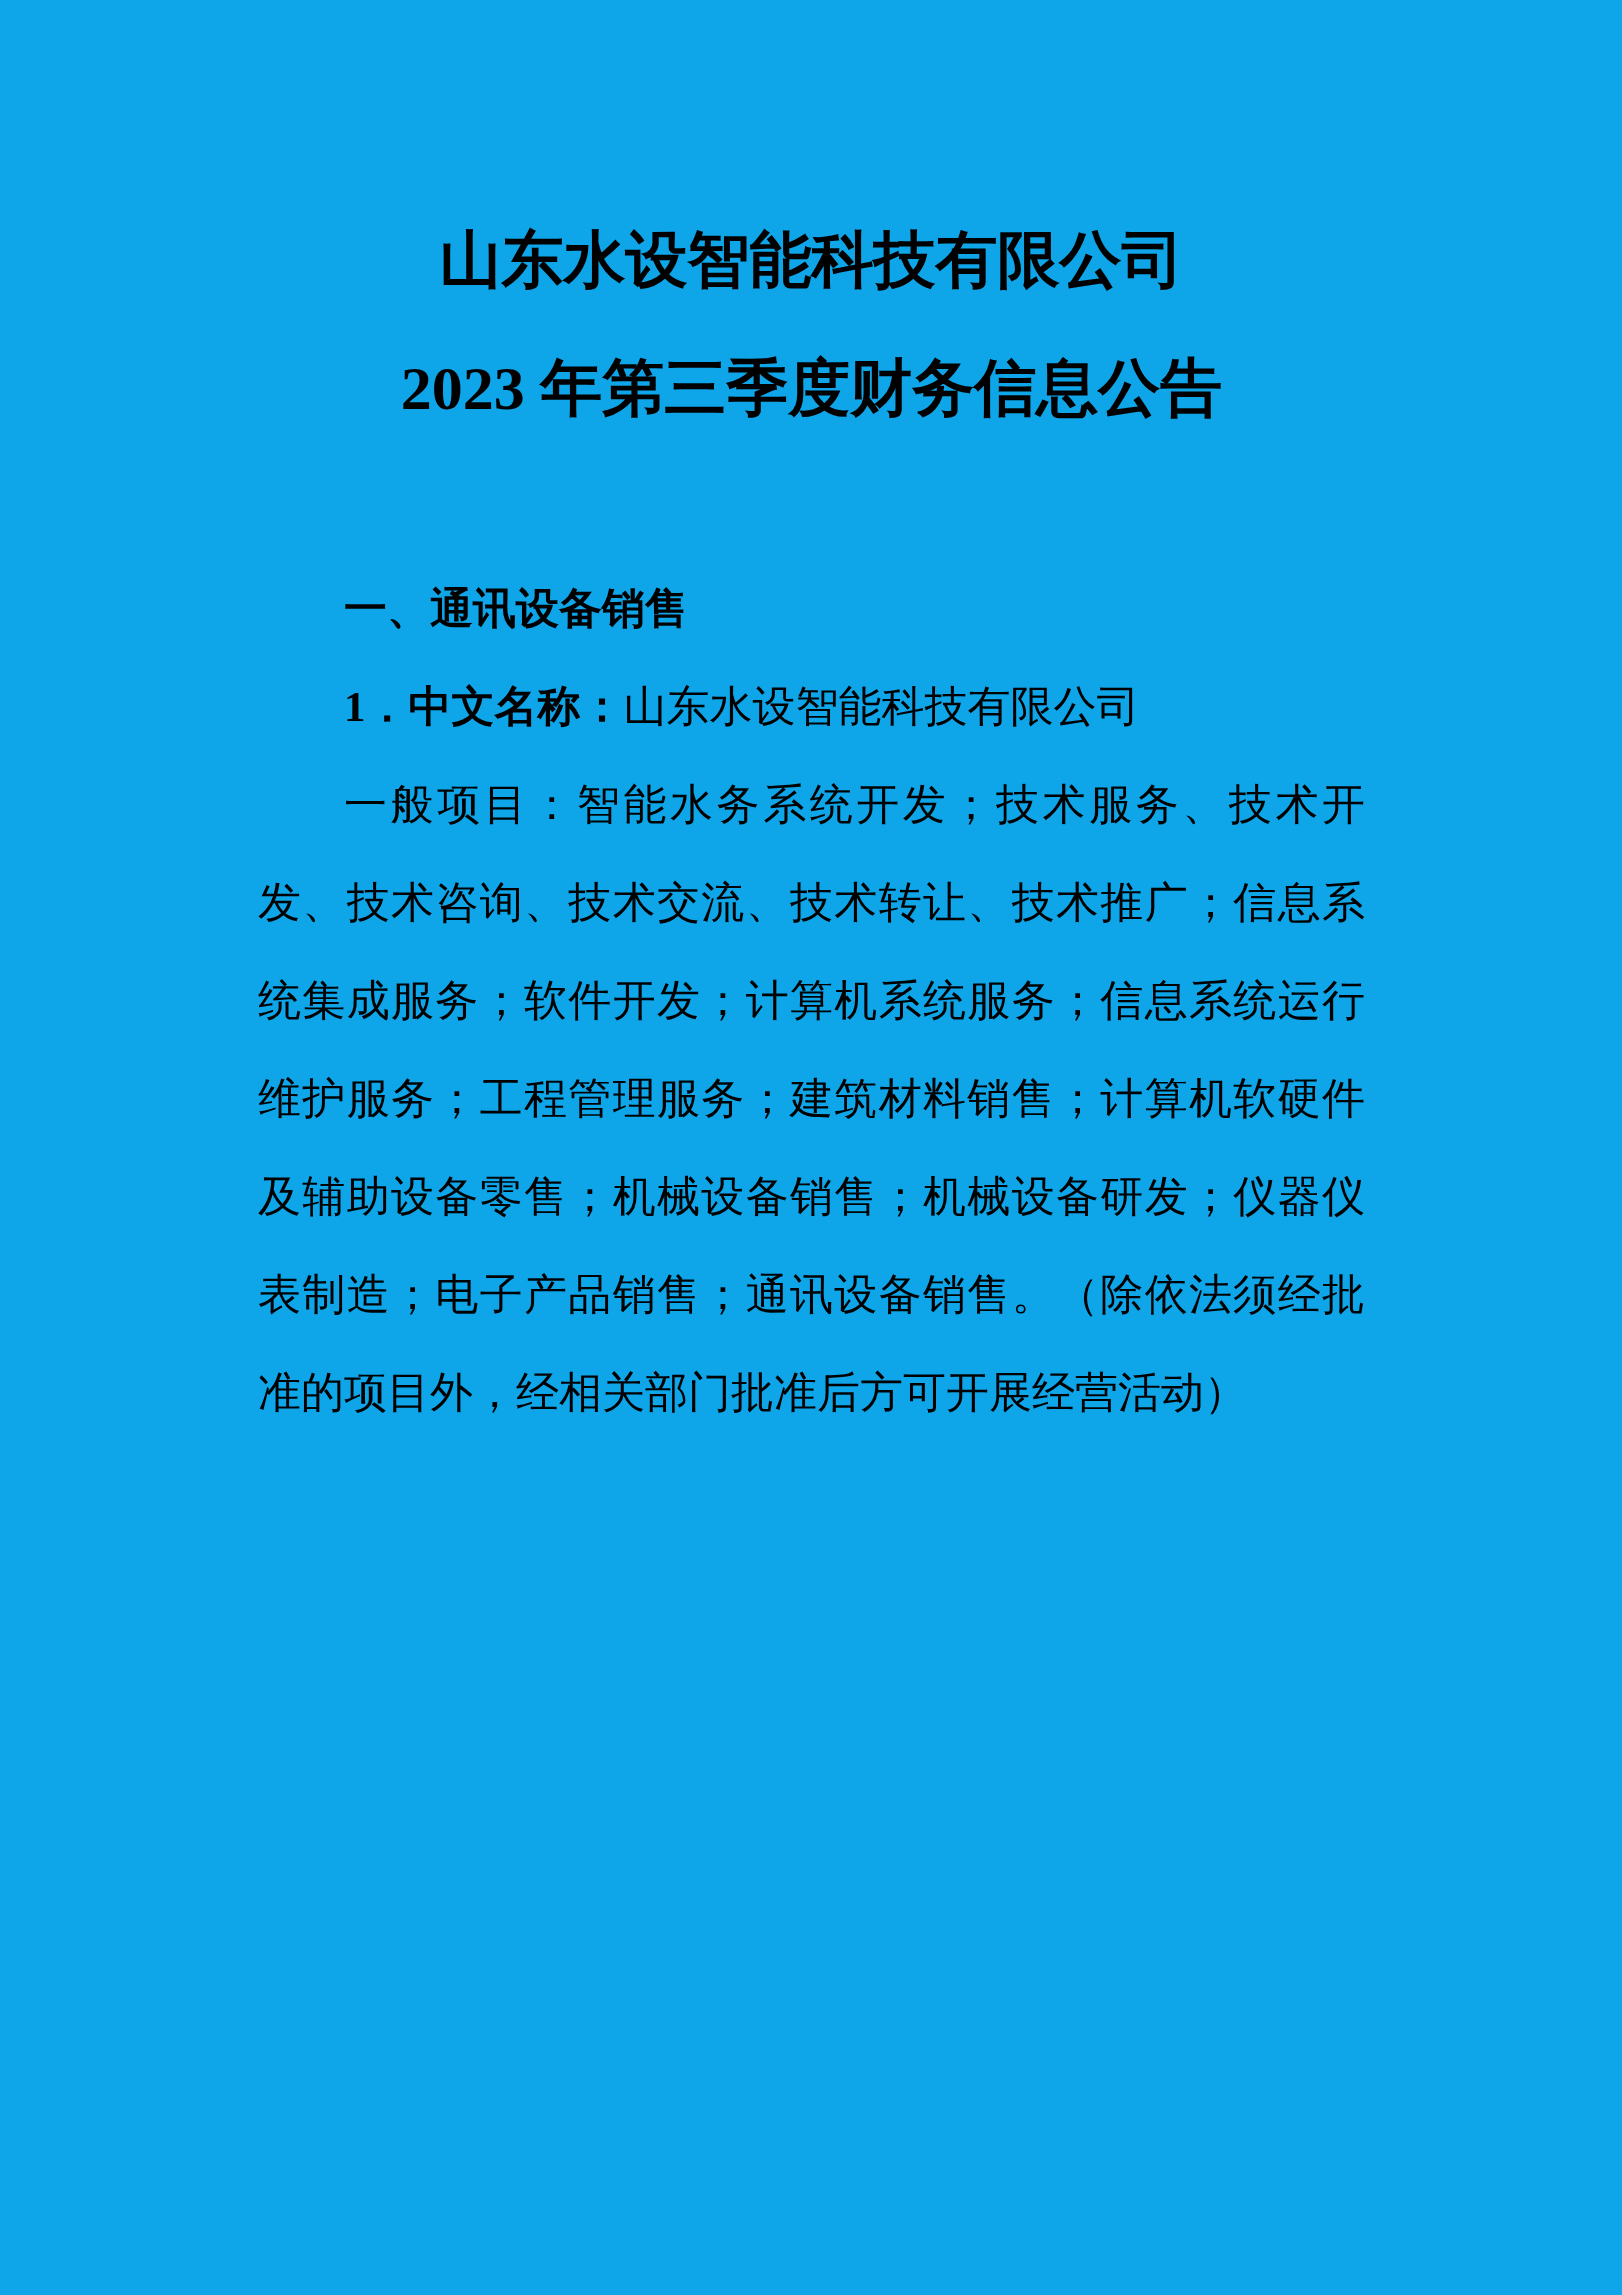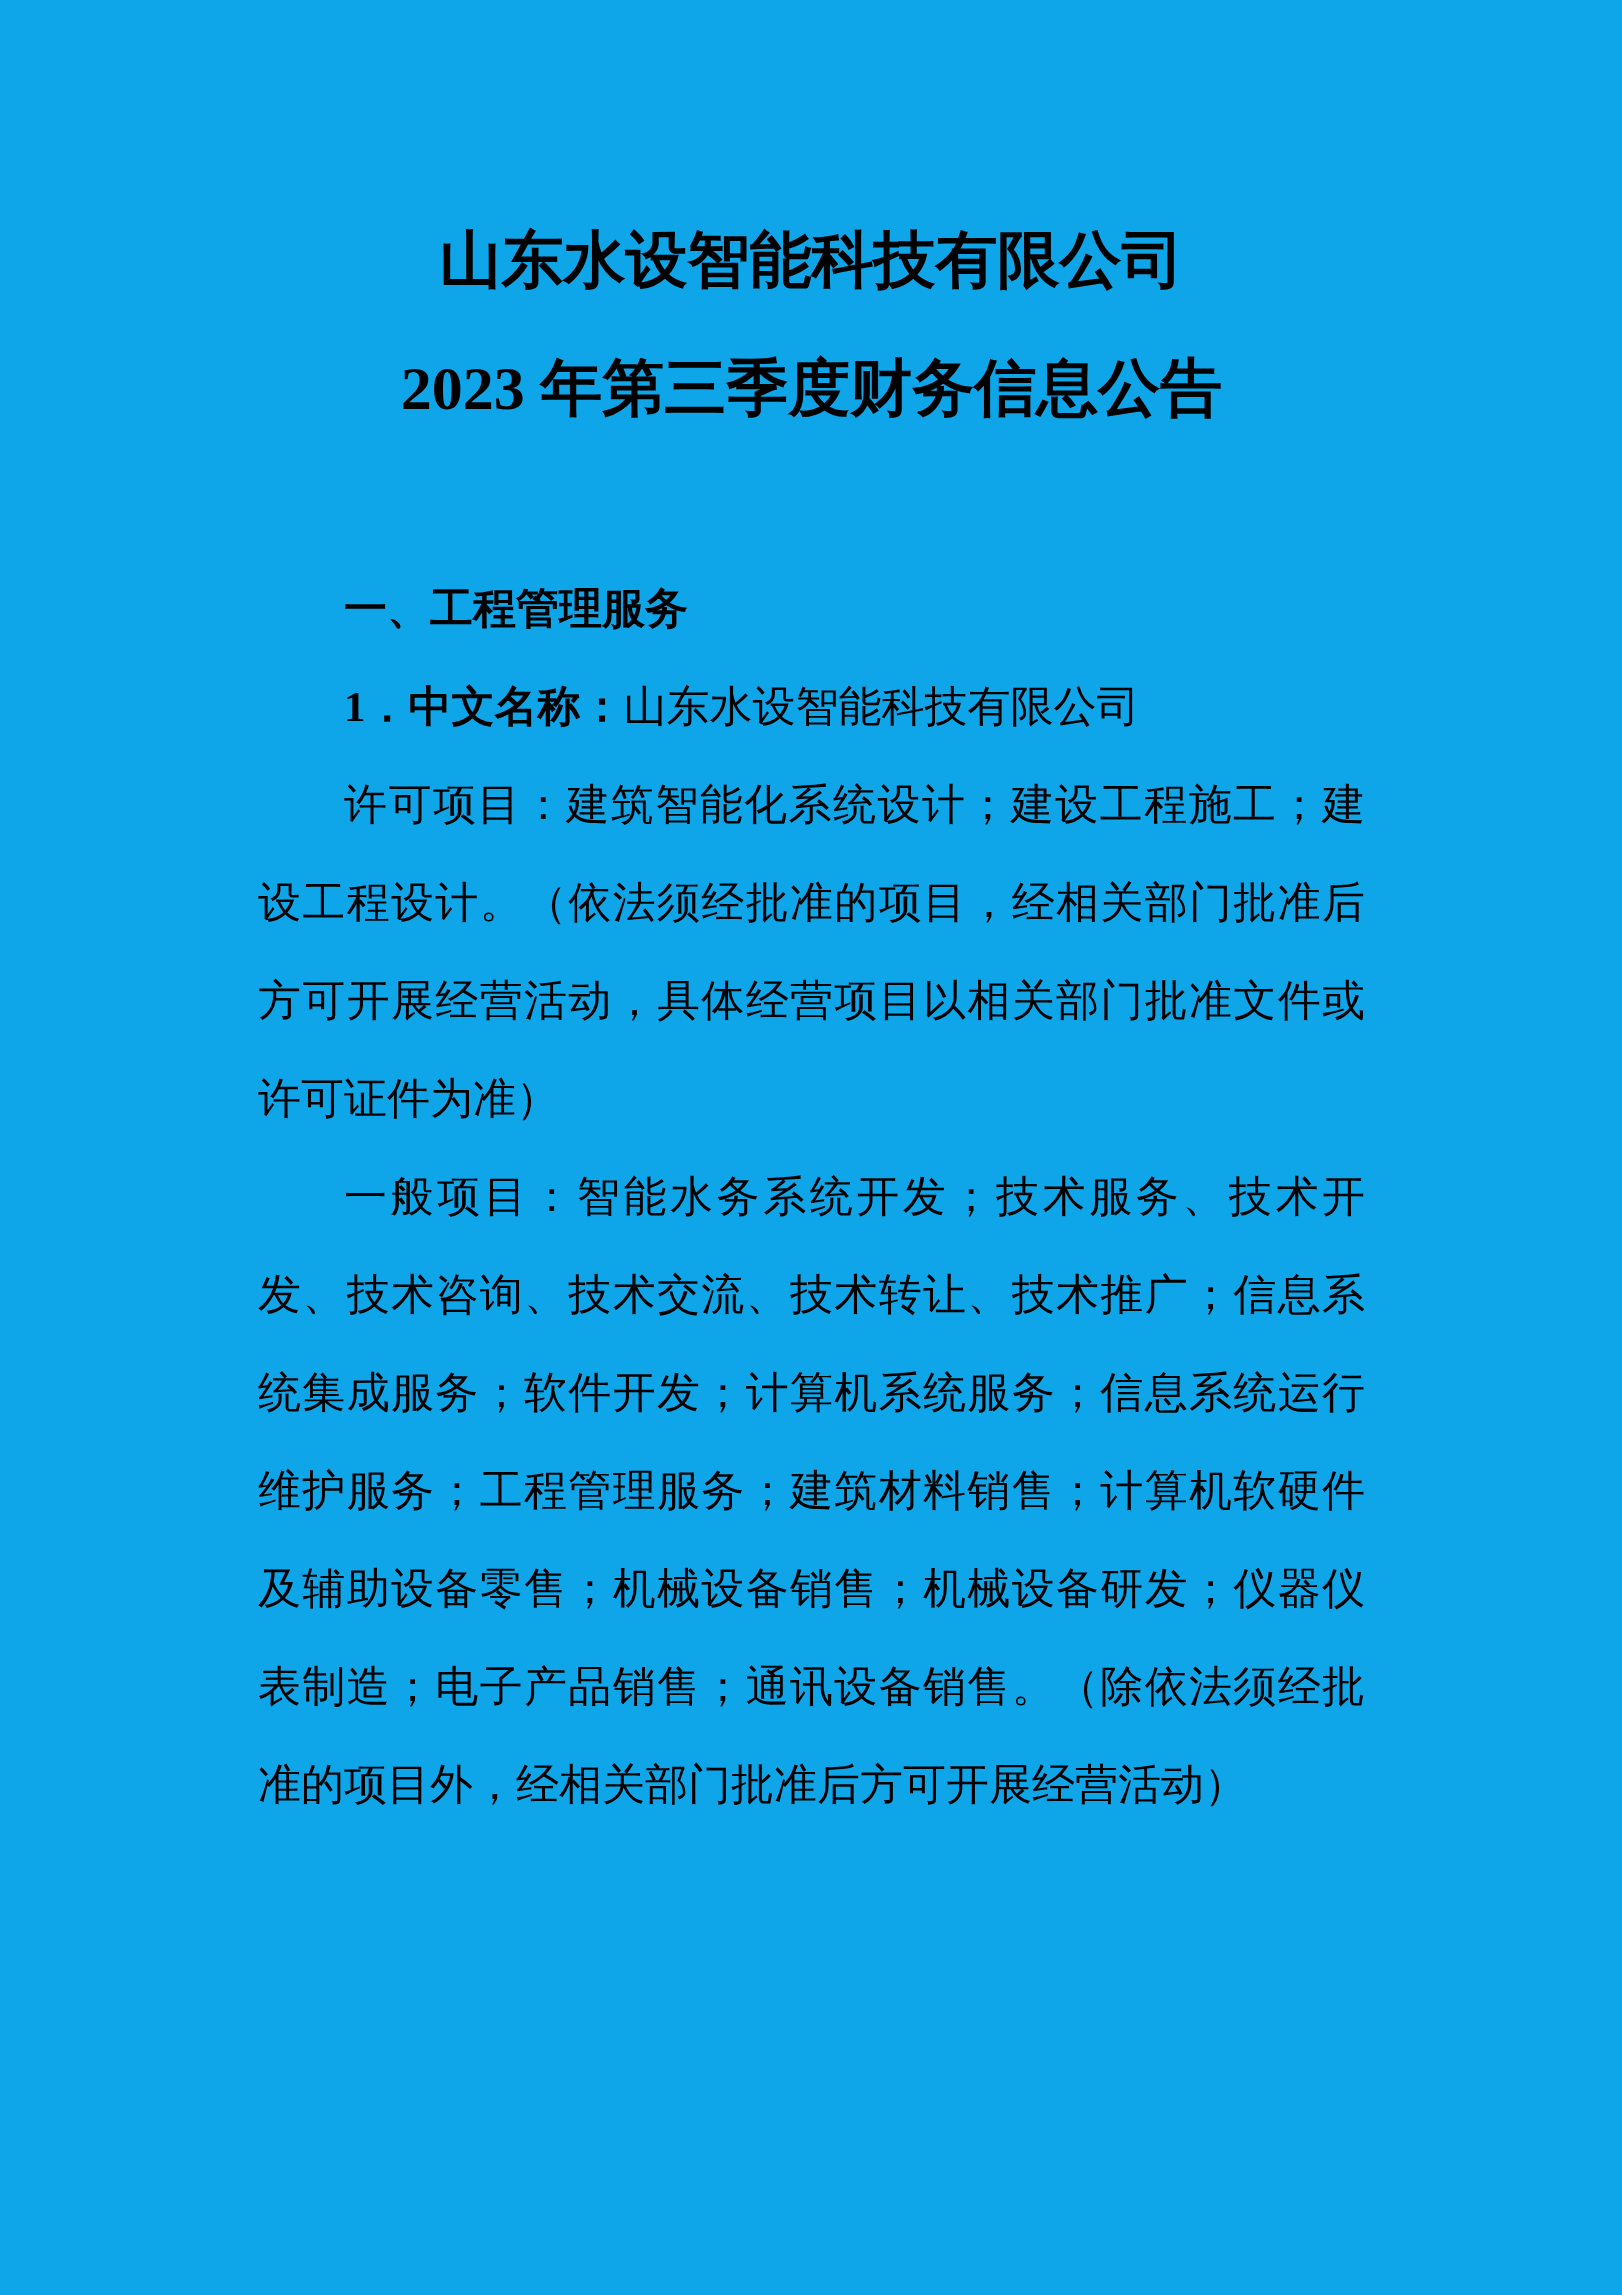--- a/index.html
+++ b/index.html
@@ -45,26 +45,25 @@
 <body>
 
 <div class="page">
 
   <h1 class="doc-title">山东水设智能科技有限公司</h1>
 
   <h1 class="doc-title">2023 年第三季度财务信息公告</h1>
 
   <div class="doc-body">
 
-    <p class="bold">一、工程管理服务</p>
+    <p class="bold">一、通讯设备销售</p>
 
     <p><span class="bold">1．中文名称：</span><span>山东水设智能科技有限公司</span></p>
 
 
 
 
-    <p>许可项目：建筑智能化系统设计；建设工程施工；建设工程设计。（依法须经批准的项目，经相关部门批准后方可开展经营活动，具体经营项目以相关部门批准文件或许可证件为准）</p>
 
     <p>一般项目：智能水务系统开发；技术服务、技术开发、技术咨询、技术交流、技术转让、技术推广；信息系统集成服务；软件开发；计算机系统服务；信息系统运行维护服务；工程管理服务；建筑材料销售；计算机软硬件及辅助设备零售；机械设备销售；机械设备研发；仪器仪表制造；电子产品销售；通讯设备销售。（除依法须经批准的项目外，经相关部门批准后方可开展经营活动）</p>
 
   </div>
 </div>
 
 
 </body></html>

